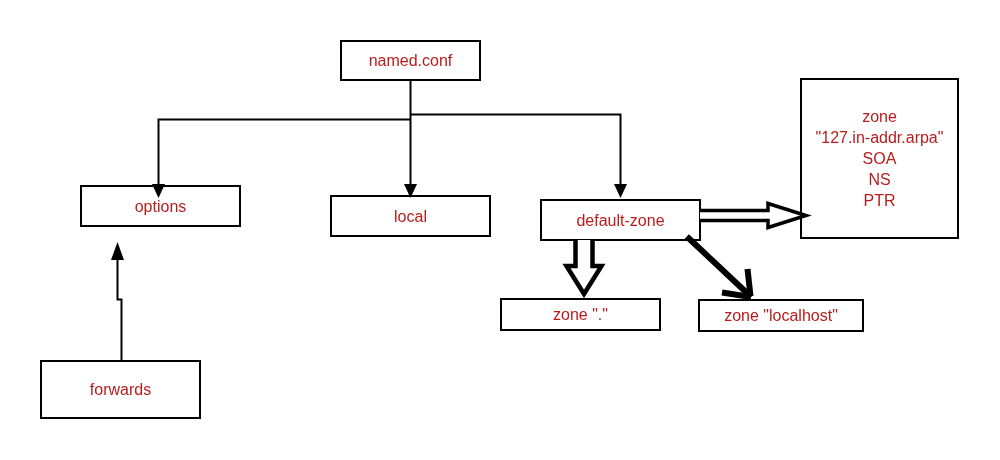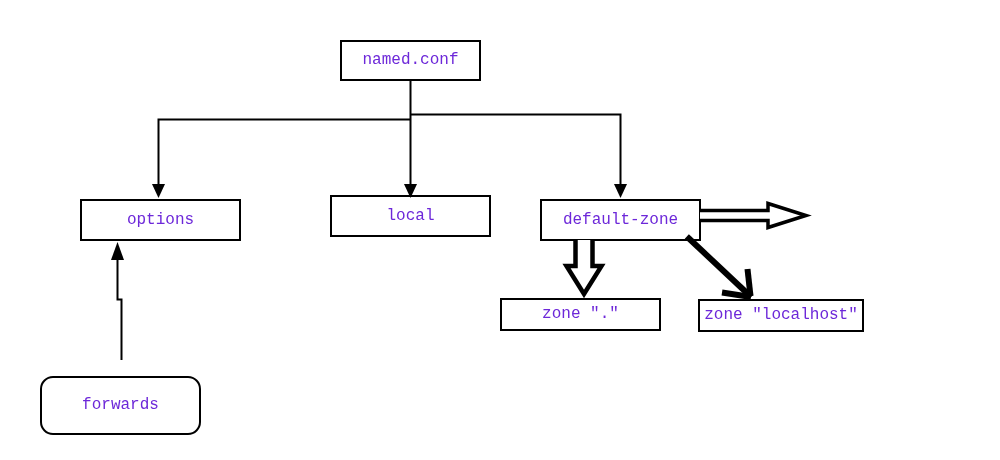--- a/index.html
+++ b/index.html
@@ -5,47 +5,47 @@
   html, body {
     margin: 0;
     padding: 0;
     background: #ffffff;
   }
   #canvas {
     position: relative;
     width: 988px;
     height: 460px;
     background: #ffffff;
-    font-family: Liberation Mono, monospace;
-    color: #6d28d9;
+    font-family: Liberation Sans, sans-serif;
+    color: #b91c1c;
     overflow: hidden;
   }
   .node {
     position: absolute;
     box-sizing: border-box;
     border: 2px solid #000000;
     background: #ffffff;
     display: flex;
     flex-direction: column;
     align-items: center;
     justify-content: center;
     text-align: center;
     font-size: 16px;
     line-height: 21px;
     white-space: nowrap;
     z-index: 1;
   }
   #node-named-conf   { left: 340px; top: 40px;  width: 141px; height: 41px; }
-  #node-options      { left: 80px;  top: 199px; width: 161px; height: 42px; }
+  #node-options      { left: 80px;  top: 185px; width: 161px; height: 42px; }
   #node-local        { left: 330px; top: 195px; width: 161px; height: 42px; }
   #node-default-zone { left: 540px; top: 199px; width: 161px; height: 42px; text-align: center; }
   #node-zone-127     { left: 800px; top: 78px;  width: 159px; height: 161px; }
   #node-zone-root    { left: 500px; top: 298px; width: 161px; height: 33px; }
   #node-zone-localhost { left: 698px; top: 299px; width: 166px; height: 33px; }
-  #node-forwards     { left: 40px;  top: 376px; width: 161px; height: 59px; border-radius: 13px; }
+  #node-forwards     { left: 40px;  top: 360px; width: 161px; height: 59px; }
   #connector-layer {
     position: absolute;
     left: 0; top: 0;
     width: 1000px;
     height: 460px;
     z-index: 2;
     pointer-events: none;
   }
 </style>
 </head>
@@ -62,20 +62,27 @@
   </div>
 
   <div class="node" id="node-local">
     <span>local</span>
   </div>
 
   <div class="node" id="node-default-zone">
     <span>default-zone</span>
   </div>
 
+  <div class="node" id="node-zone-127">
+    <span>zone</span>
+    <span>"127.in-addr.arpa"</span>
+    <span>SOA</span>
+    <span>NS</span>
+    <span>PTR</span>
+  </div>
 
   <div class="node" id="node-zone-root">
     <span>zone "."</span>
   </div>
 
   <div class="node" id="node-zone-localhost">
     <span>zone "localhost"</span>
   </div>
 
   <div class="node" id="node-forwards">

